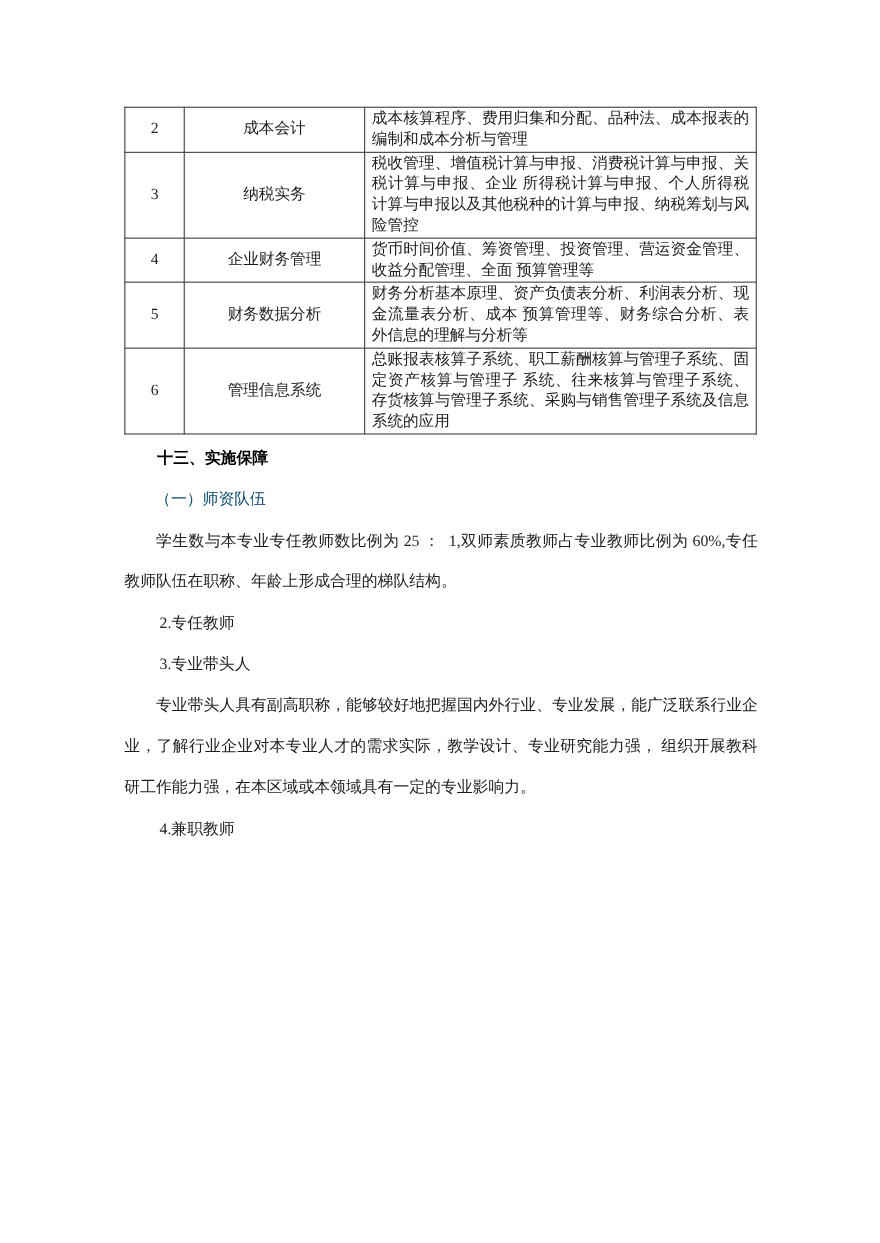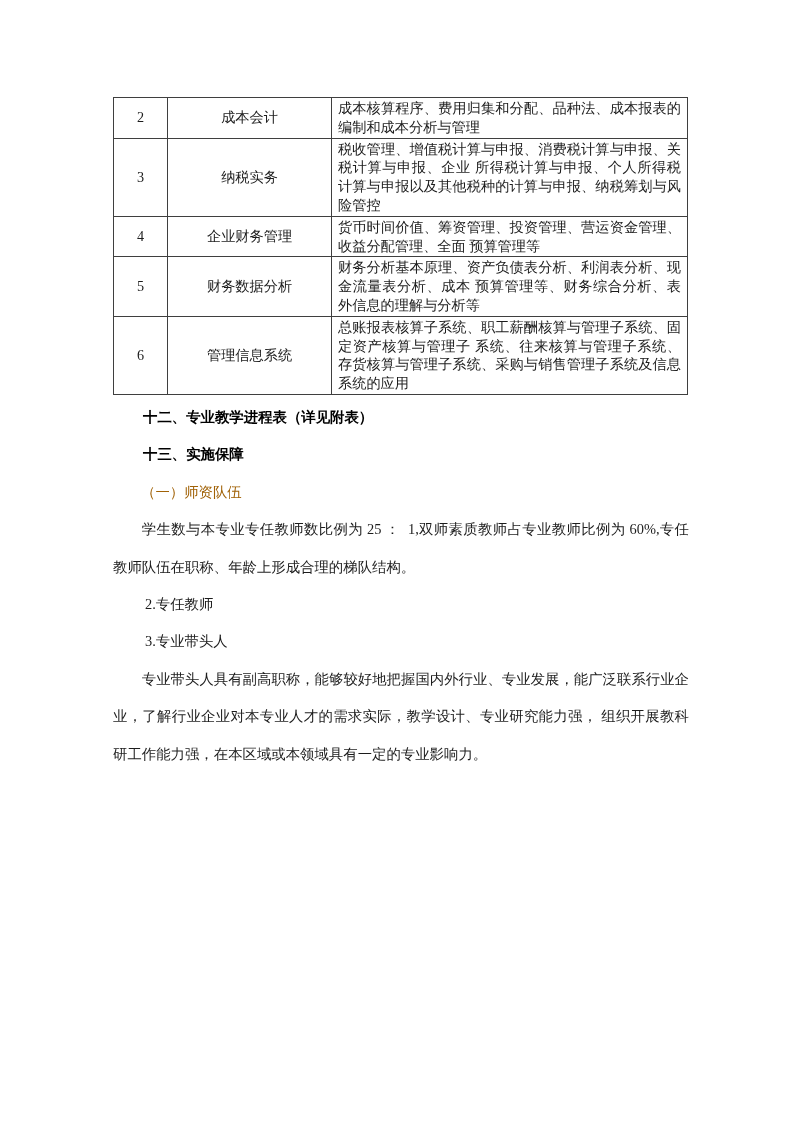--- a/index.html
+++ b/index.html
@@ -56,21 +56,21 @@
   .text-body p {
     margin: 0;
   }
   .h-bold {
     font-weight: 700;
     color: #000000;
     padding-left: 30px;
   }
   .sub-heading {
     padding-left: 28px;
-    color: #a16207;
+    color: #0c4a6e;
   }
   .item-heading {
     padding-left: 32px;
   }
   .para {
     text-indent: 2em;
     text-align: justify;
     white-space: pre-wrap;
   }
 </style>
@@ -108,22 +108,22 @@
       </tr>
       <tr>
         <td class="num">6</td>
         <td class="name">管理信息系统</td>
         <td class="desc">总账报表核算子系统、职工薪酬核算与管理子系统、固定资产核算与管理子 系统、往来核算与管理子系统、存货核算与管理子系统、采购与销售管理子系统及信息系统的应用</td>
       </tr>
     </tbody>
   </table>
 
   <div class="text-body">
-    <p class="h-bold">十二、专业教学进程表（详见附表）</p>
     <p class="h-bold">十三、实施保障</p>
     <p class="sub-heading">（一）师资队伍</p>
     <p class="para">学生数与本专业专任教师数比例为 25 ：  1,双师素质教师占专业教师比例为 60%,专任教师队伍在职称、年龄上形成合理的梯队结构。</p>
     <p class="item-heading">2.专任教师</p>
     <p class="item-heading">3.专业带头人</p>
     <p class="para">专业带头人具有副高职称，能够较好地把握国内外行业、专业发展，能广泛联系行业企业，了解行业企业对本专业人才的需求实际，教学设计、专业研究能力强， 组织开展教科研工作能力强，在本区域或本领域具有一定的专业影响力。</p>
+    <p class="item-heading">4.兼职教师</p>
   </div>
 
 </div>
 
 </body></html>

